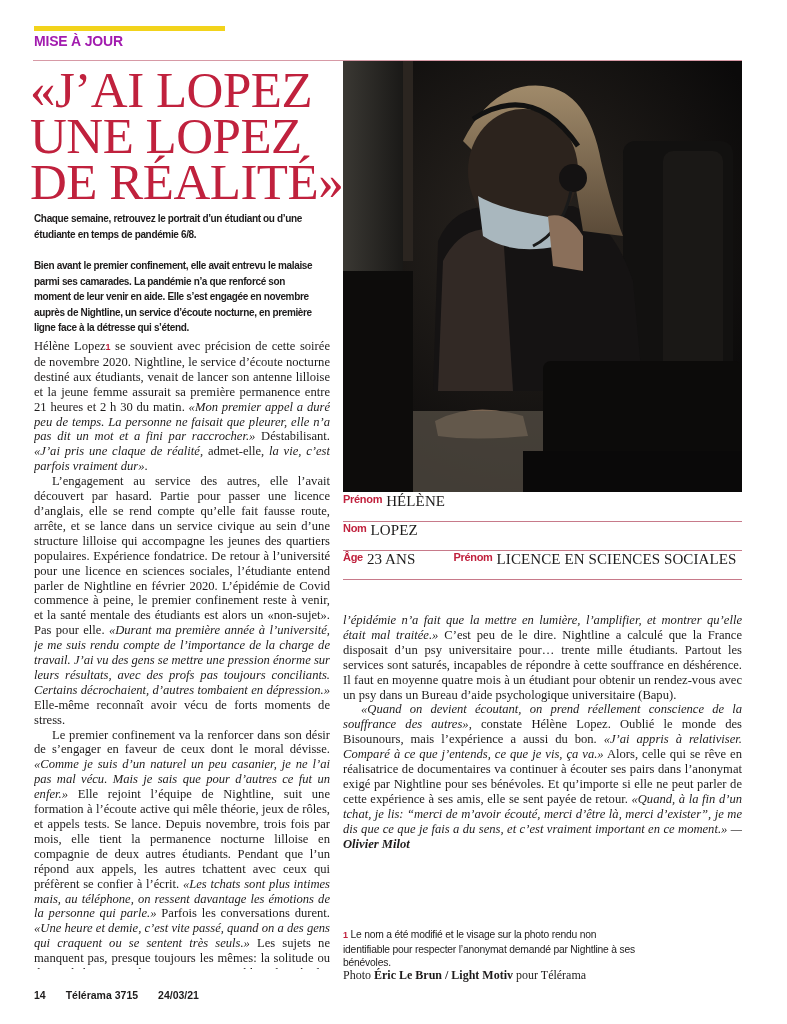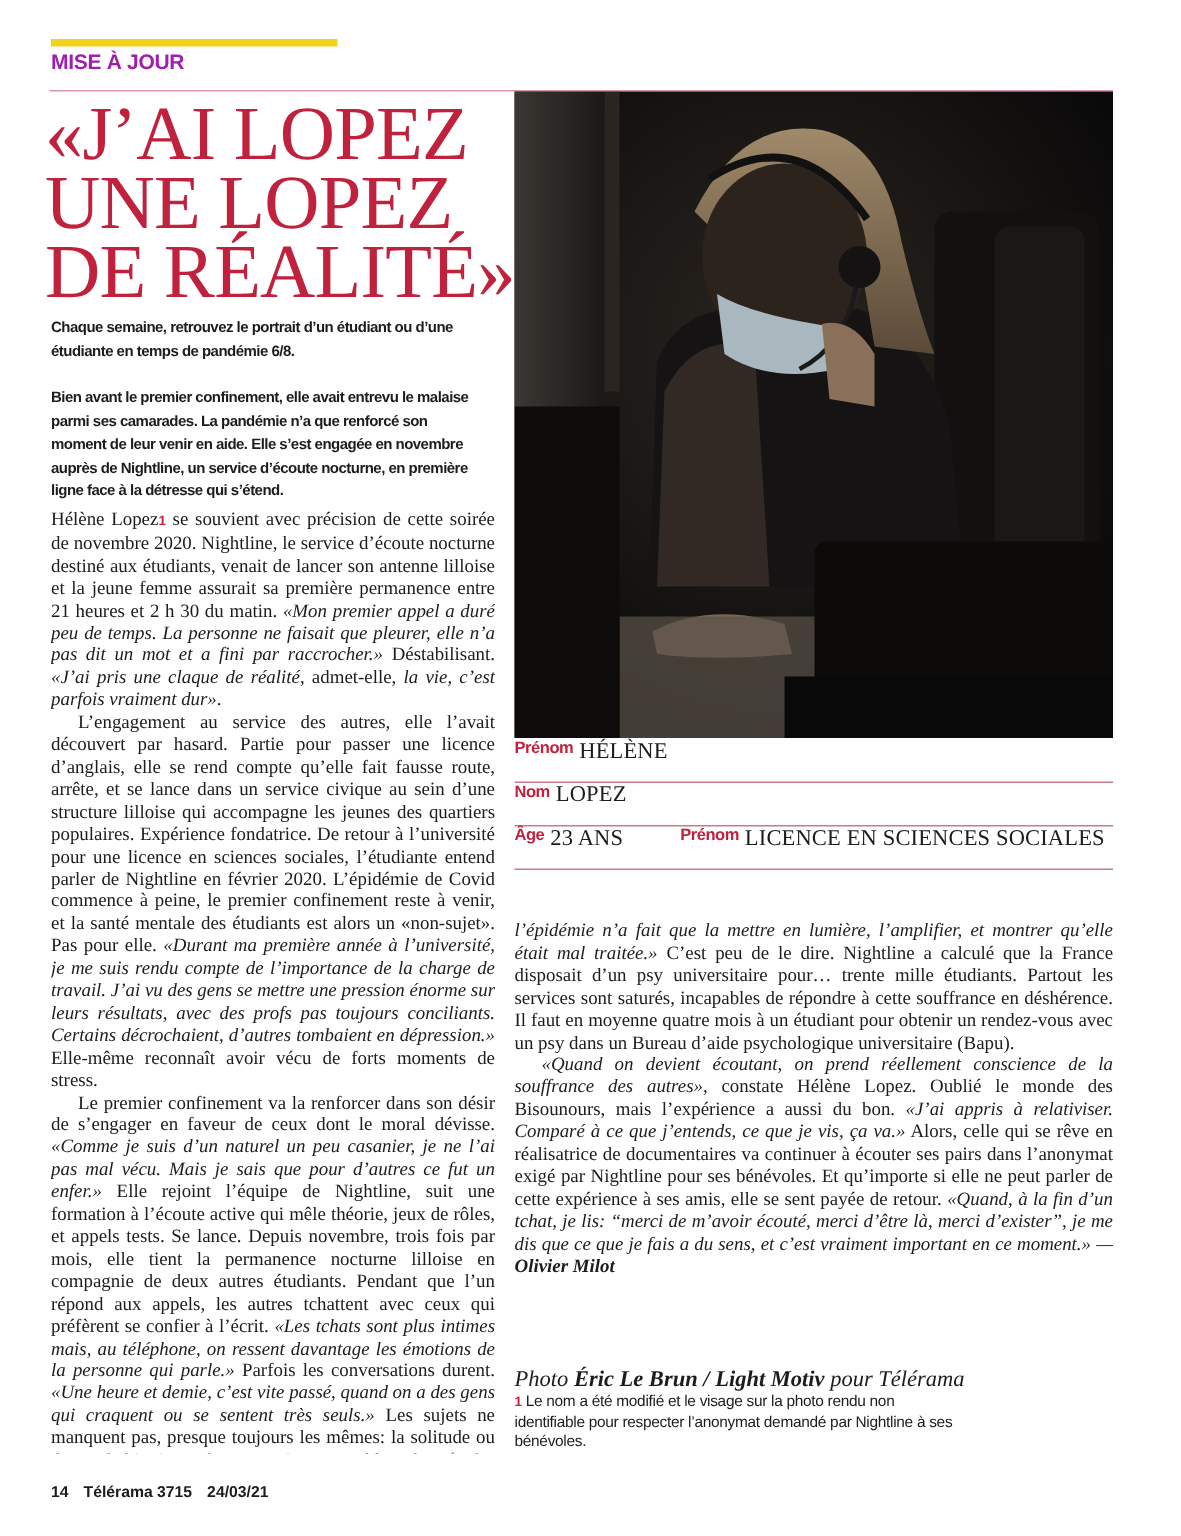--- a/index.html
+++ b/index.html
@@ -42,28 +42,28 @@
   .facts { position:absolute; left:343px; top:493px; width:399px; }
   .fact-row {
     border-bottom:1px solid #c77a8a; height:28px; display:flex; align-items:flex-start; gap:4px;
     font-family:"Liberation Serif", serif; font-size:15px; color:#1d1b1b;
   }
   .fact-label { font-family:"Liberation Sans", sans-serif; font-weight:bold; font-size:11px; color:#c0213d; letter-spacing:-0.3px; }
   .fact-value { text-transform:uppercase; letter-spacing:0.1px; }
   .fact-gap { width:30px; }
 
   .credits {
-    position:absolute; left:343px; top:913px; width:399px; font-family:"Liberation Serif", serif; font-size:15px; line-height:14.9px; font-style:italic;
+    position:absolute; left:343px; top:968px; width:399px; font-family:"Liberation Serif", serif; font-size:12px; line-height:14.9px; 
   }
   .credits b { font-weight:bold; }
   .footnote {
     position:absolute; left:343px; top:928px; width:300px; font-family:"Liberation Sans", sans-serif; font-size:10.3px; line-height:13.5px; color:#1d1b1b; letter-spacing:-0.2px;
   }
   .folio {
-    position:absolute; left:34px; top:989px; font-family:"Liberation Sans", sans-serif; font-weight:bold; font-size:10.5px; color:#1d1b1b; display:flex; gap:10px;
+    position:absolute; left:34px; top:989px; font-family:"Liberation Sans", sans-serif; font-weight:bold; font-size:10.5px; color:#1d1b1b; display:flex; gap:20px;
   }
 </style>
 </head>
 <body>
 
 <div class="yellow-bar"></div>
 <div class="rubric">MISE À JOUR</div>
 <div class="top-rule"></div>
 
 <h1 class="headline">

